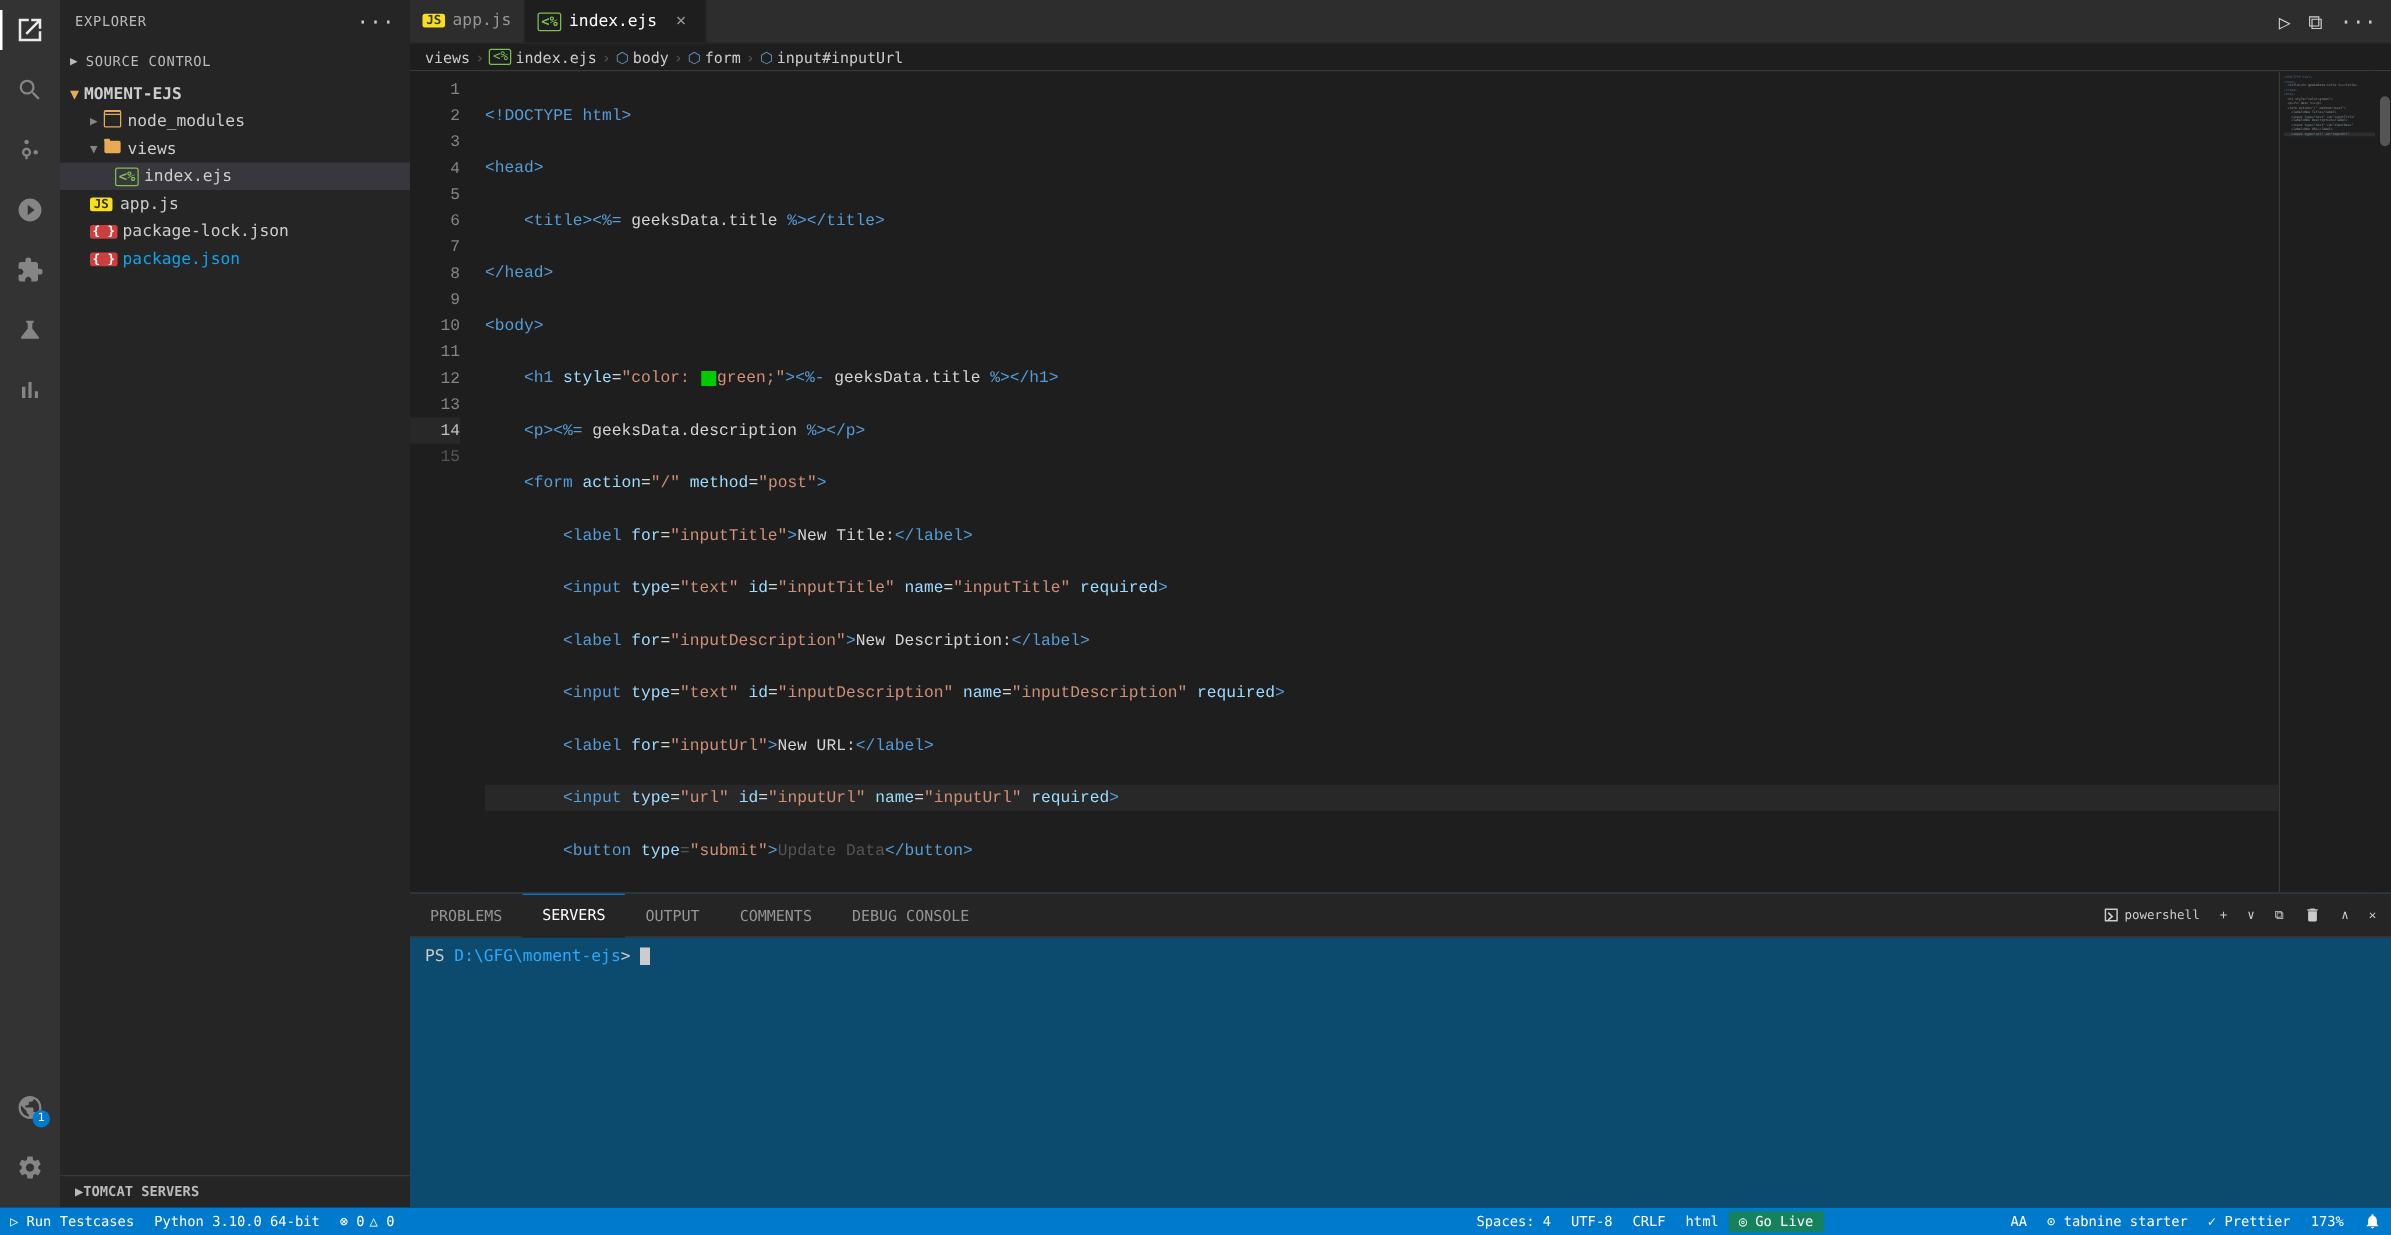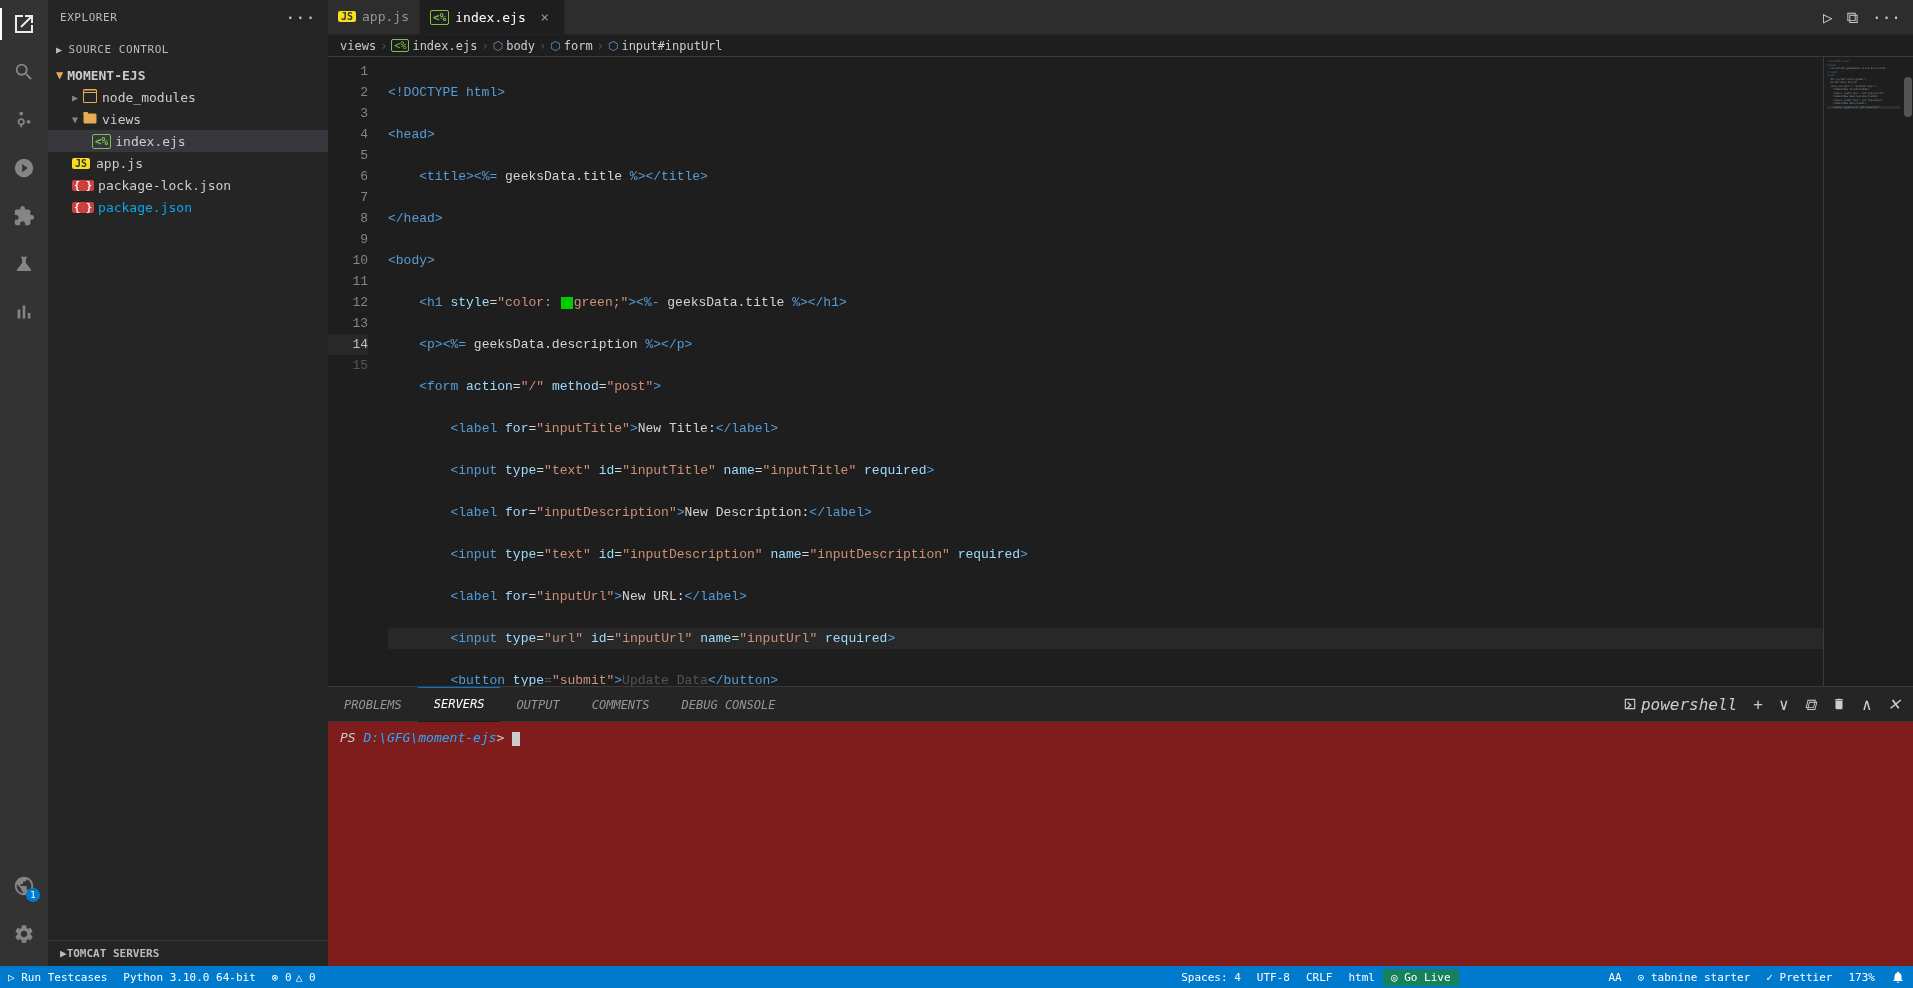--- a/index.html
+++ b/index.html
@@ -257,27 +257,26 @@
 
     
     .scrollbar-v {
       width: 10px;
       background: #1e1e1e;
       flex-shrink: 0;
     }
 
     
     .bottom-panel {
-      height: 280px;
-      background: #7f1d1d;
+      height: 252px;
+      background: #0c4a6e;
       display: flex;
       flex-direction: column;
       border-top: 1px solid #3a3a3a;
       flex-shrink: 0;
-      font-style: italic;
     }
     .panel-tabs {
       height: 35px;
       background: #252526;
       display: flex;
       align-items: center;
       flex-shrink: 0;
       border-bottom: 1px solid #3a3a3a;
     }
     .panel-tab {
@@ -298,21 +297,21 @@
     .panel-tabs-right {
       margin-left: auto;
       display: flex;
       align-items: center;
       gap: 8px;
       padding-right: 8px;
     }
     .panel-icon-btn {
       color: #cccccc;
       cursor: pointer;
-      font-size: 16px;
+      font-size: 10px;
       padding: 2px 4px;
       display: flex;
       align-items: center;
       gap: 4px;
     }
 
     .terminal-content {
       flex: 1;
       padding: 8px 12px;
       font-family: Consolas, monospace;

